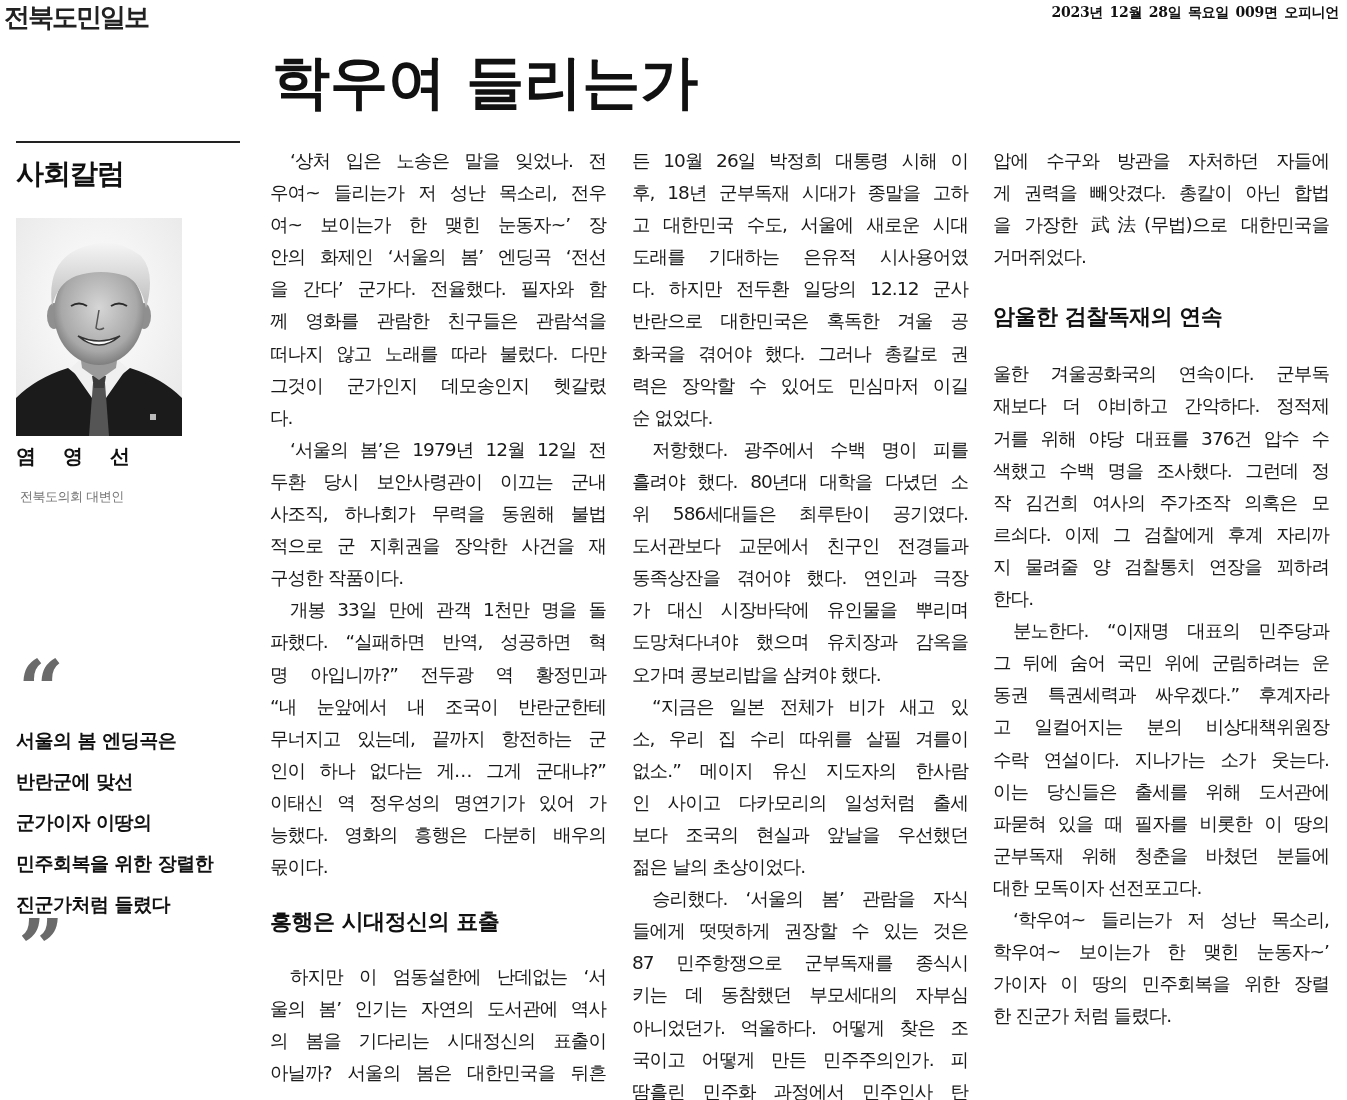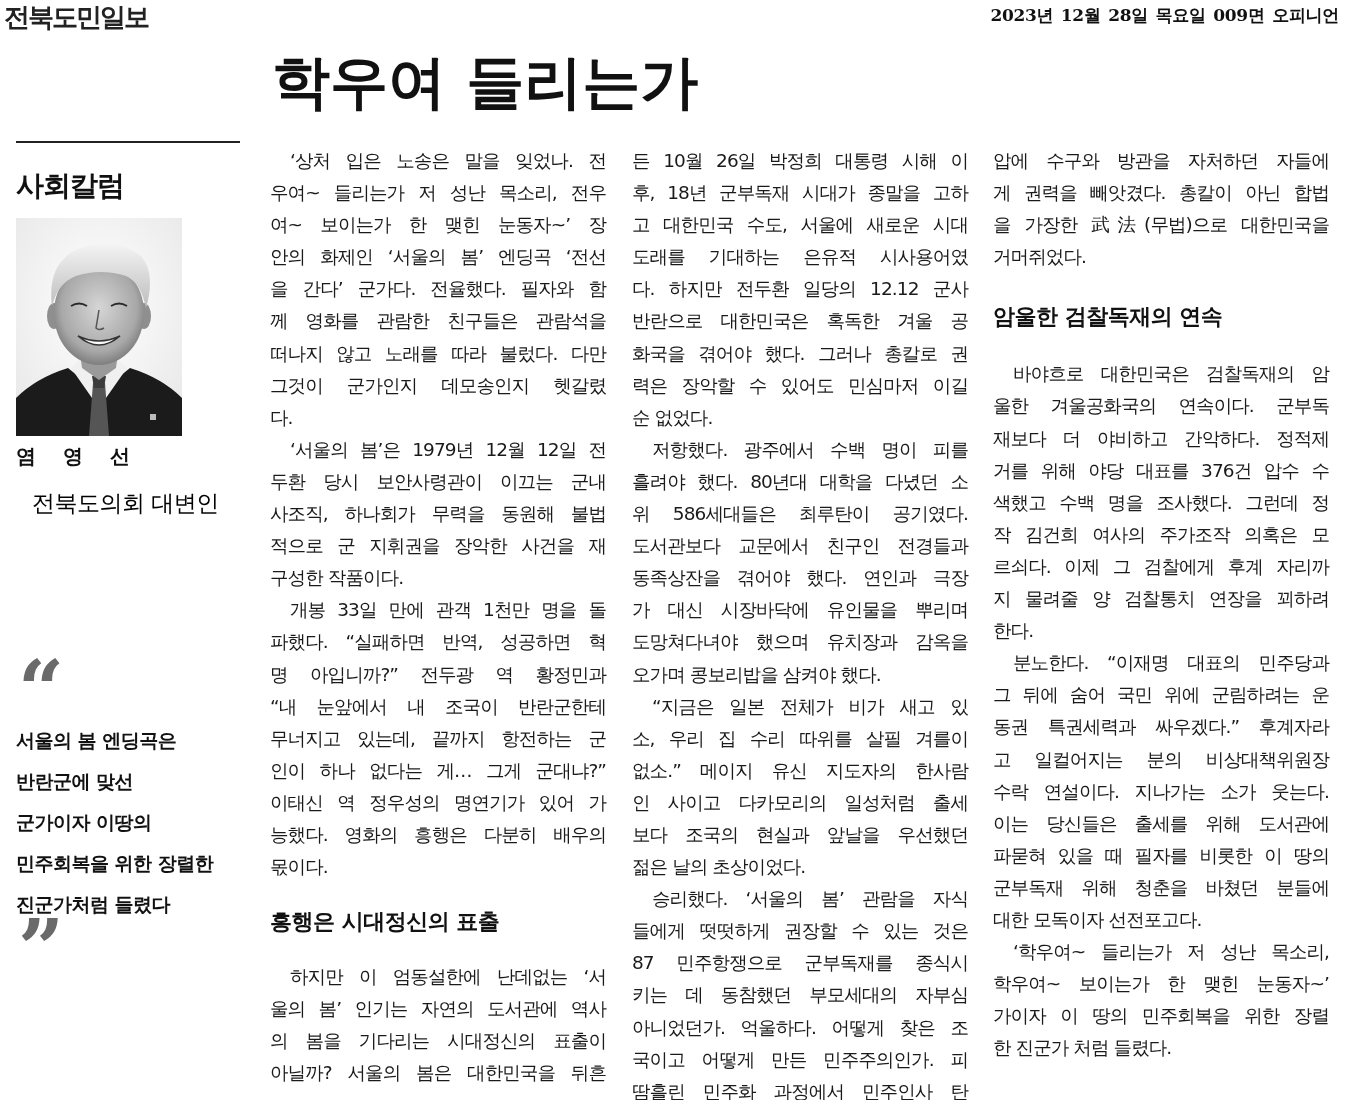--- a/index.html
+++ b/index.html
@@ -1,32 +1,32 @@
 <!DOCTYPE html>
 <html><head>
   <meta charset="utf-8">
   <style>
     * { box-sizing: border-box; margin: 0; padding: 0; }
     html, body { width: 1347px; height: 1100px; background: #ffffff; overflow: hidden; }
     body { position: relative; color: #111; font-family: "DejaVu Sans", sans-serif; }
 
     .masthead { position: absolute; left: 4px; top: 0px; font-family: "DejaVu Serif", serif; font-weight: bold; font-size: 26px; letter-spacing: -2px; color: #222; text-align: center; }
-    .dateline { position: absolute; right: 8px; top: 4px; font-family: "DejaVu Serif", serif; font-weight: bold; font-size: 17px; color: #111; letter-spacing: -0.3px; word-spacing: 2px; }
+    .dateline { position: absolute; right: 8px; top: 4px; font-family: "DejaVu Serif", serif; font-weight: bold; font-size: 14px; color: #111; letter-spacing: -0.3px; word-spacing: 2px; }
 
     .headline { position: absolute; left: 272px; top: 44px; font-family: "DejaVu Sans", sans-serif; font-size: 58px; font-weight: bold; color: #111; letter-spacing: 0px; }
 
     .sidebar { position: absolute; left: 16px; top: 141px; width: 224px; }
     .sidebar .rule { height: 2px; background: #222; width: 224px; }
-    .section-label { margin-top: 24px; font-family: "DejaVu Sans", sans-serif; font-weight: bold; font-size: 28px; letter-spacing: -1px; color: #111; }
+    .section-label { margin-top: 12px; font-family: "DejaVu Sans", sans-serif; font-weight: bold; font-size: 28px; letter-spacing: -1px; color: #111; }
 
     .photo { position: absolute; left: 16px; top: 218px; width: 166px; height: 218px; background: #f2f2f2; overflow: hidden; }
     .photo svg { display: block; }
 
     .author-name { position: absolute; left: 16px; top: 443px; font-weight: bold; font-size: 20px; letter-spacing: 10px; color: #111; }
-    .author-title { position: absolute; left: 32px; top: 488px; font-size: 23px; color: #000000; letter-spacing: -0.5px; }
+    .author-title { position: absolute; left: 20px; top: 488px; font-size: 13px; color: #737373; letter-spacing: -0.5px; }
 
     .pull-quote { position: absolute; left: 16px; top: 660px; width: 230px; }
     .quote-mark { font-family: "DejaVu Serif", serif; font-weight: bold; font-size: 80px; line-height: 60px; color: #6a6a6a; height: 50px; overflow: visible; }
     .quote-open { margin-left: 2px; }
     .quote-lines { margin-top: 10px; }
     .quote-line { font-weight: bold; font-size: 19px; line-height: 41px; color: #111; letter-spacing: -0.5px; white-space: nowrap; }
     .quote-close { margin-top: -6px; margin-left: 2px; }
 
     .col { position: absolute; top: 145px; width: 336px; }
     .col1 { left: 270px; }
@@ -188,21 +188,20 @@
 </div>
 
 <div class="col col3">
   <span class="line">압에 수구와 방관을 자처하던 자들에</span>
   <span class="line">게 권력을 빼앗겼다. 총칼이 아닌 합법</span>
   <span class="line">을 가장한 武法(무법)으로 대한민국을</span>
   <span class="line last">거머쥐었다.</span>
 
   <span class="subhead">암울한 검찰독재의 연속</span>
 
-  <span class="line indent">바야흐로 대한민국은 검찰독재의 암</span>
   <span class="line">울한 겨울공화국의 연속이다. 군부독</span>
   <span class="line">재보다 더 야비하고 간악하다. 정적제</span>
   <span class="line">거를 위해 야당 대표를 376건 압수 수</span>
   <span class="line">색했고 수백 명을 조사했다. 그런데 정</span>
   <span class="line">작 김건희 여사의 주가조작 의혹은 모</span>
   <span class="line">르쇠다. 이제 그 검찰에게 후계 자리까</span>
   <span class="line">지 물려줄 양 검찰통치 연장을 꾀하려</span>
   <span class="line last">한다.</span>
 
   <span class="line indent">분노한다. “이재명 대표의 민주당과</span>

